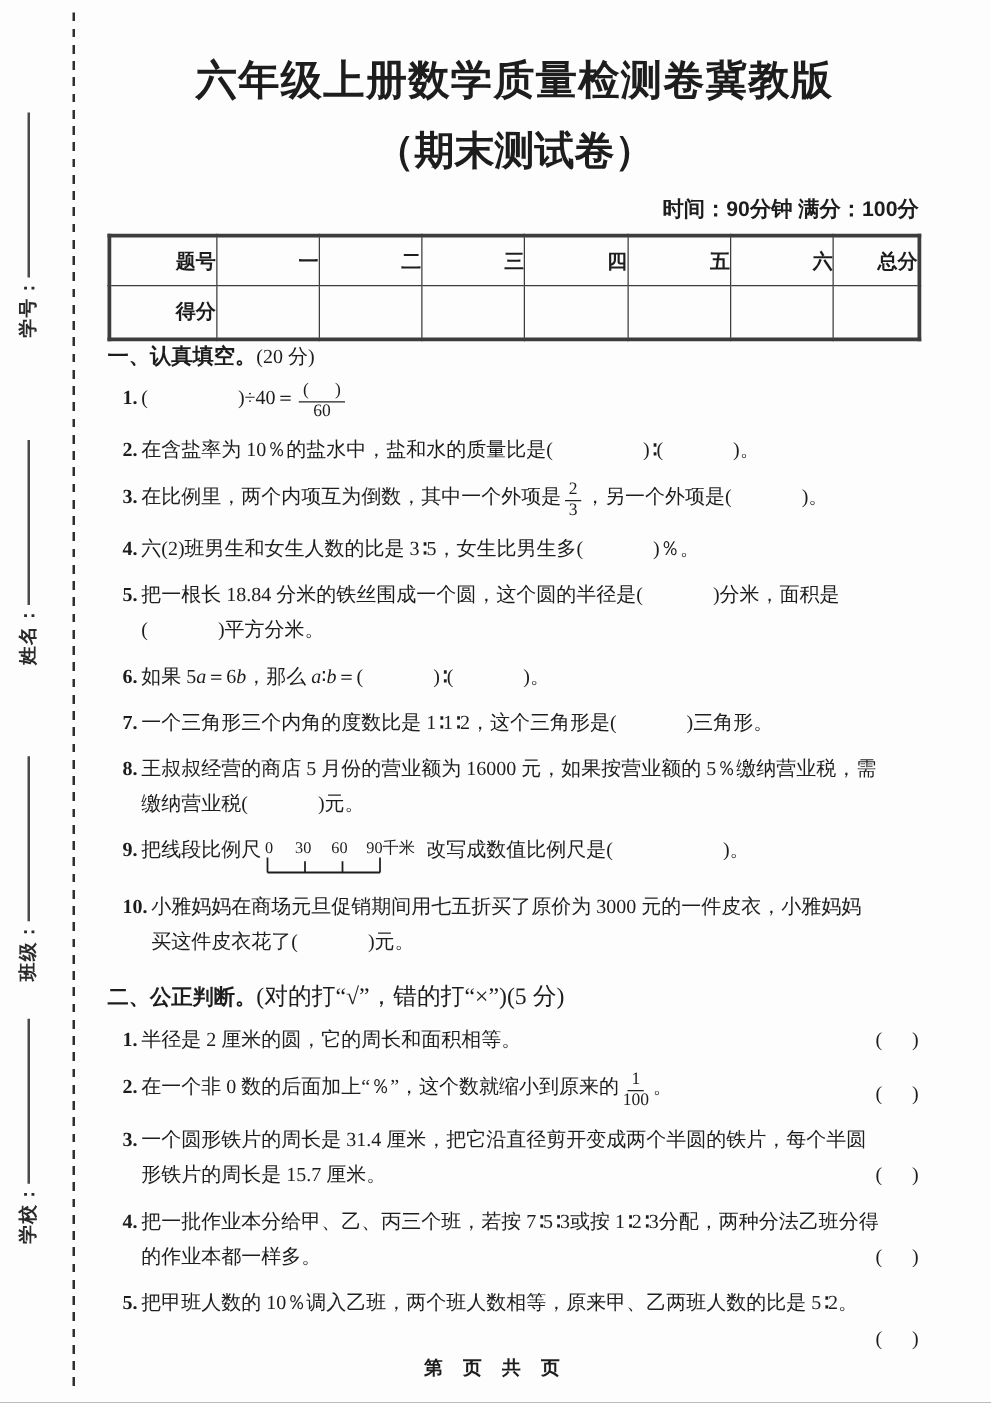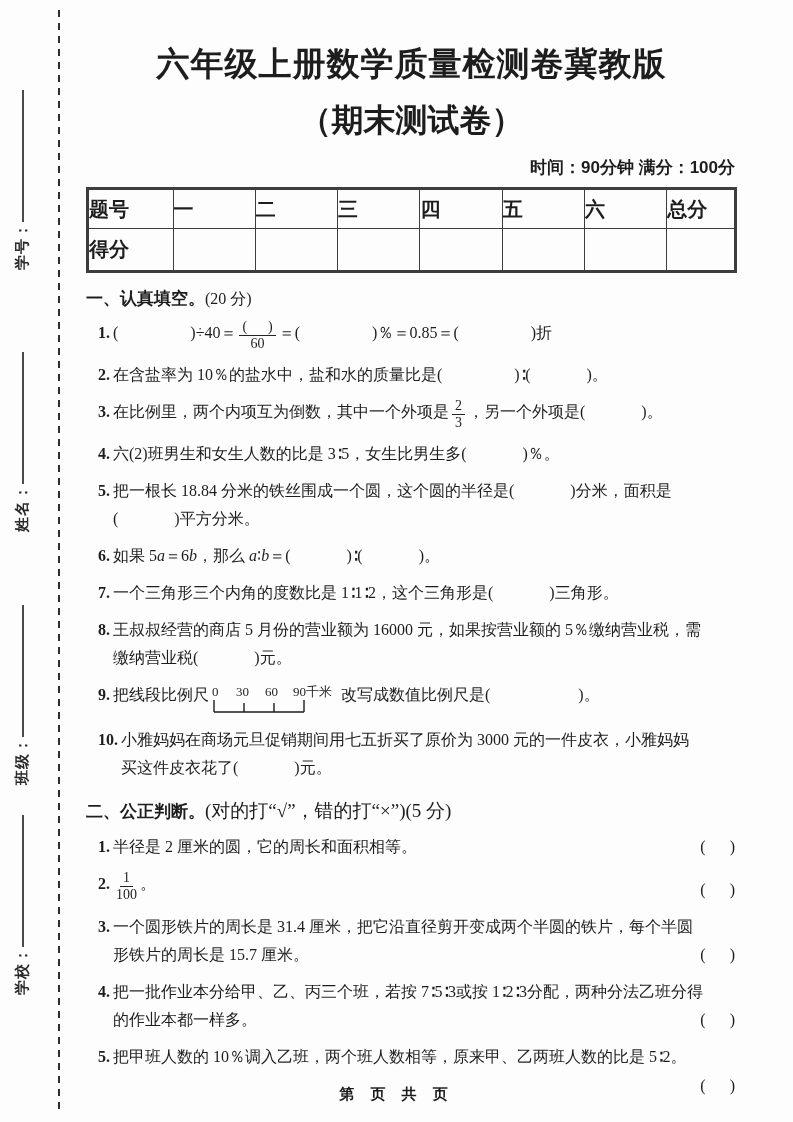--- a/index.html
+++ b/index.html
@@ -39,26 +39,26 @@
     font-family:"Liberation Sans","DejaVu Sans",sans-serif;
     font-size:32px; font-weight:800;
   }
   .meta {
     margin-top:13px; text-align:right; padding-right:2px;
     font-family:"Liberation Sans","DejaVu Sans",sans-serif;
     font-size:17px; font-weight:600;
   }
   table.score { width:100%; margin-top:8px; border-collapse:collapse; border:3px solid #3d3d3d; }
   table.score td {
-    border:1.5px solid #3d3d3d; height:40px; text-align:left;
-    font-size:20px; font-weight:700;
+    border:1.5px solid #3d3d3d; height:40px; text-align:right;
+    font-size:16px; font-weight:700;
   }
   table.score tr.score-row td { height:43px; }
   
-  .sec-head { margin-top:14px; font-size:17px; font-weight:700; }
+  .sec-head { font-size:17px; font-weight:700; }
   .sec-head .pts { font-weight:400; font-size:16px; }
   .sec-head .note { font-weight:400; font-size:19px; }
   .qwrap { margin-left:12px; }
   .q { display:flex; margin-top:9px; font-size:16px; line-height:28px; align-items:flex-start; }
   .q .qnum { font-weight:700; white-space:pre; flex:0 0 auto; margin-right:3px; }
   .q .qtext { white-space:pre-wrap; }
   .q .seg { white-space:pre; }
   .q i { font-family:"Liberation Serif","DejaVu Serif",serif; }
   .qline { display:flex; flex-wrap:wrap; align-items:flex-start; }
   .frac {
@@ -149,21 +149,20 @@
     <div class="qwrap">
 
       <div class="q">
         <span class="qnum">1.</span>
         <span class="qline">
           <span class="seg">(                  )÷40＝</span>
             <span class="frac">
               <span class="fn">(      )</span>
               <span class="fd">60</span>
             </span>
-            <span class="seg">＝(                  )％＝0.85＝(                  )折</span>
         </span>
       </div>
 
       <div class="q">
         <span class="qnum">2.</span>
         <span class="qtext">在含盐率为 10％的盐水中，盐和水的质量比是(                  )∶(              )。</span>
       </div>
 
       <div class="q">
         <span class="qnum">3.</span>
@@ -248,20 +247,21 @@
 
       <div class="q jq">
         <span class="qnum">1.</span>
         <span class="qtext">半径是 2 厘米的圆，它的周长和面积相等。</span>
         <span class="bracket">(      )</span>
       </div>
 
       <div class="q jq">
         <span class="qnum">2.</span>
         <span class="qline">
+          <span class="seg">在一个非 0 数的后面加上“％”，这个数就缩小到原来的</span>
             <span class="frac">
               <span class="fn">1</span>
               <span class="fd">100</span>
             </span>
             <span class="seg">。</span>
         </span>
         <span class="bracket">(      )</span>
       </div>
 
       <div class="q jq">

